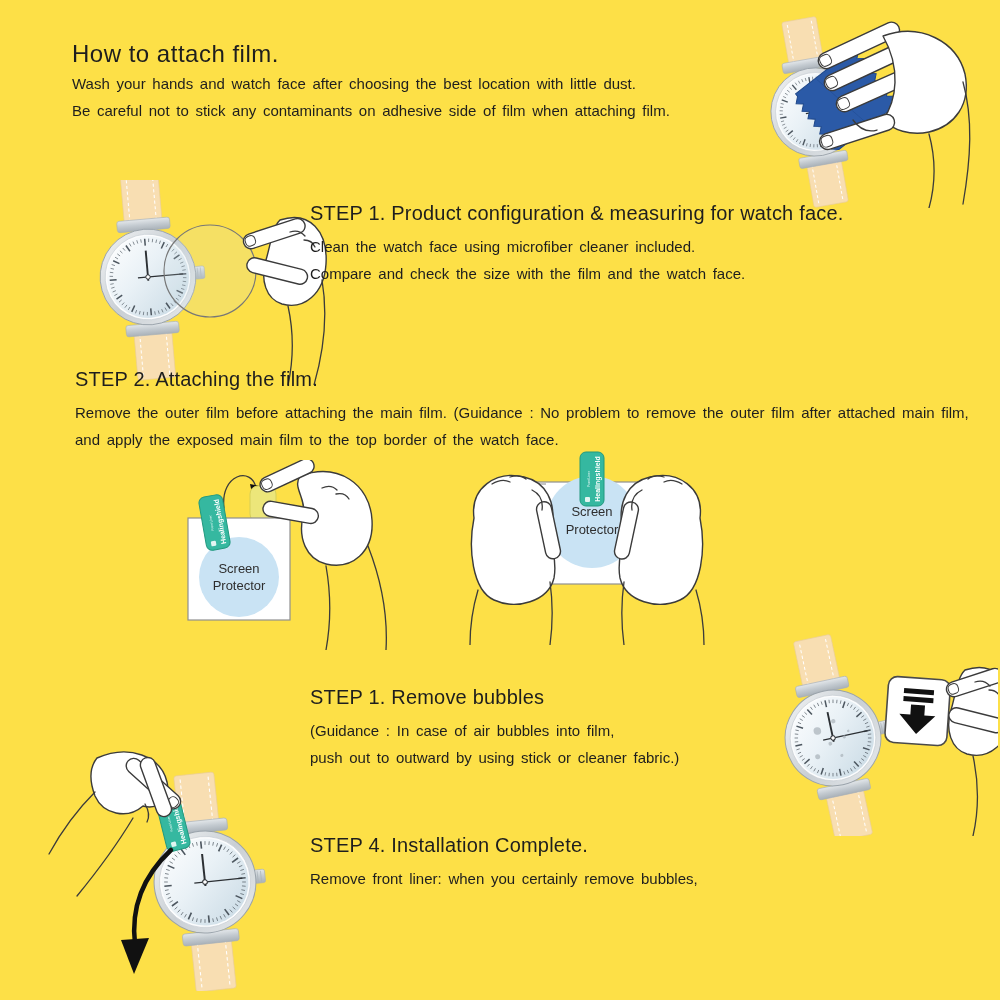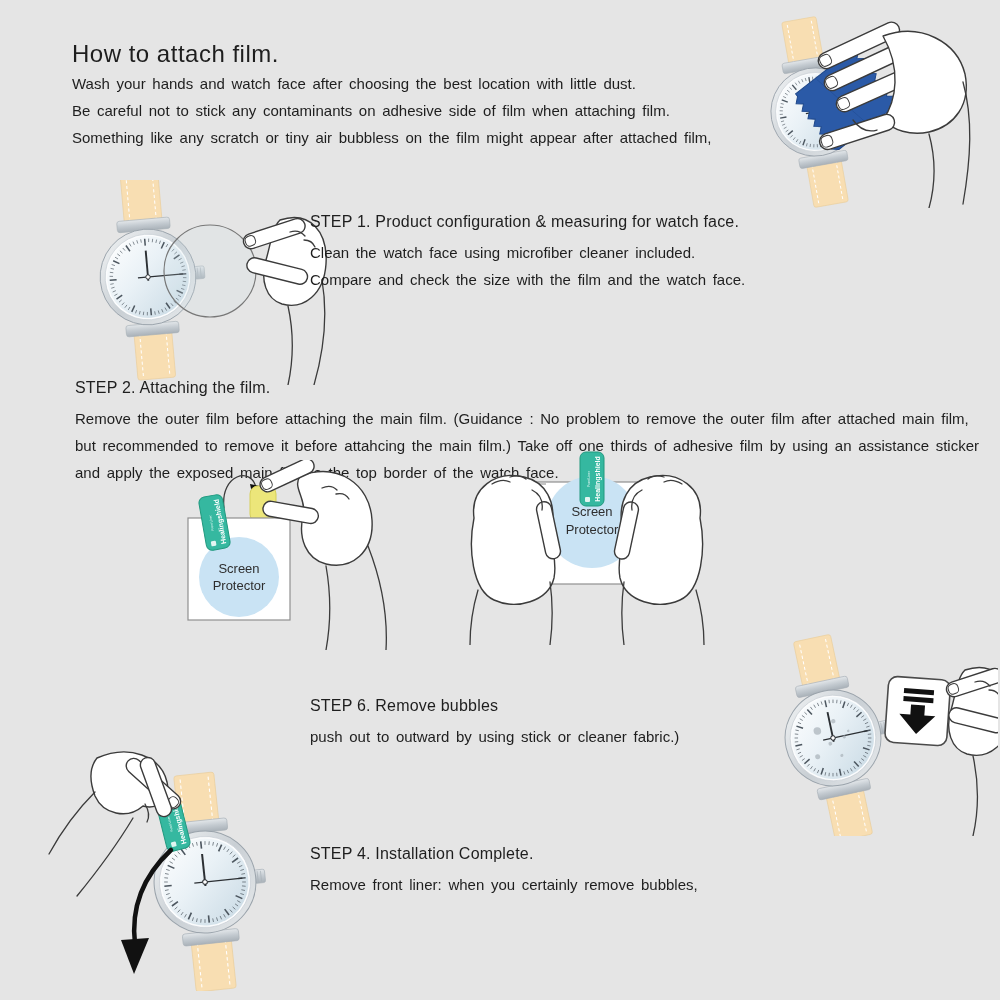--- a/index.html
+++ b/index.html
@@ -1,21 +1,21 @@
 <!DOCTYPE html>
 <html><head>
 <meta charset="utf-8">
 <style>
   html,body{margin:0;padding:0;background:#fff;}
-  .page{position:relative;width:1000px;height:1000px;background:#e5e5e5;overflow:hidden;
+  .page{position:relative;width:1000px;height:1000px;background:#fde047;overflow:hidden;
         font-family:"Liberation Sans",sans-serif;color:#1e1e1e;text-decoration:underline;}
   .title{position:absolute;left:72px;top:24px;font-size:24px;font-weight:400;
          letter-spacing:.5px;white-space:nowrap;}
   .bline{font-size:15px;line-height:27px;word-spacing:2.5px;white-space:nowrap;}
-  .step-h{font-size:16px;font-weight:400;letter-spacing:.2px;white-space:nowrap;margin:13px 0 8px 0;}
+  .step-h{font-size:20px;font-weight:400;letter-spacing:.2px;white-space:nowrap;margin:2px 0 8px 0;}
   .block{position:absolute;}
   .illus{position:absolute;}
   .fg{fill:#fff;stroke:#3b3b3b;stroke-width:1.4;}
   .nail{fill:#fff;stroke:#3b3b3b;stroke-width:1;}
   .hp{fill:#fff;stroke:#3b3b3b;stroke-width:1.4;stroke-linejoin:round;}
   .ln{fill:none;stroke:#3b3b3b;stroke-width:1.3;stroke-linecap:round;}
   .pkg{fill:#fff;stroke:#8f8f8f;stroke-width:1.2;}
   .ptxt{font-size:13px;fill:#2e2e2e;text-anchor:middle;font-family:"Liberation Sans",sans-serif;}
 </style>
 </head>
@@ -132,21 +132,20 @@
   </defs>
 </svg>
 
 <div class="page">
 
   <h1 class="title">How to attach film.</h1>
 
   <div class="block" style="left:72px;top:70px;">
     <div class="bline">Wash your hands and watch face after choosing the best location with little dust.</div>
     <div class="bline">Be careful not to stick any contaminants on adhesive side of film when attaching film.</div>
-    <div class="bline">Something like any scratch or tiny air bubbless on the film might appear after attached film,</div>
   </div>
 
   <svg class="illus" style="left:725px;top:8px;" width="268" height="200" viewBox="0 0 268 200">
     <g transform="translate(90,104) rotate(-10) scale(0.58)">
         <use href="#watch"></use>
       </g>
     <g transform="translate(120,92) rotate(-38) scale(0.8)">
       <polygon stroke="#1c4588" stroke-width="1.2" points="44,-44 51,-38 44,-32 51,-26 44,-20 51,-14 44,-8 51,-2 44,4 51,10 44,16 51,22 44,28 51,34 44,40 44,44 -44,44 -51,38 -44,32 -51,26 -44,20 -51,14 -44,8 -51,2 -44,-4 -51,-10 -44,-16 -51,-22 -44,-28 -51,-34 -44,-40 -44,-44" fill="#2b5aa7"></polygon>
       <line x1="-12" y1="-42" x2="4" y2="42" stroke="#1c4588" opacity="0.45"></line>
     </g>
@@ -185,21 +184,20 @@
 
   <div class="block" style="left:310px;top:200px;">
     <h2 class="step-h">STEP 1. Product configuration &amp; measuring for watch face.</h2>
     <div class="bline">Clean the watch face using microfiber cleaner included.</div>
     <div class="bline">Compare and check the size with the film and the watch face.</div>
   </div>
 
   <div class="block" style="left:75px;top:366px;">
     <h2 class="step-h">STEP 2.  Attaching  the  film.</h2>
     <div class="bline">Remove the outer film before attaching the main film. (Guidance : No problem to remove the outer film after attached main film,</div>
-    <div class="bline">but recommended to remove it before attahcing the main film.) Take off one thirds of adhesive film by using an assistance sticker</div>
     <div class="bline">and apply the exposed main film to the  top border of the watch face.</div>
   </div>
 
   <svg class="illus" style="left:176px;top:460px;" width="235" height="190" viewBox="0 0 235 190">
     <path class="ln" d="M48,48 C44,14 76,6 80,28" stroke-width="2.2"></path>
     <polygon points="74,24 88,27 77,38" fill="#111111"></polygon>
     <rect x="74" y="26" width="26" height="36" rx="8" stroke="#d6cf58" stroke-width="1" fill="#ece67a"></rect>
     <rect class="pkg" x="12" y="58" width="102" height="102"></rect>
     <circle cx="63" cy="117" r="40" fill="#c9e3f4"></circle>
     <text class="ptxt" x="63" y="113">Screen</text>
@@ -238,21 +236,22 @@
       <rect class="fg" x="170" y="44" width="58" height="15" rx="7.5" transform="rotate(102 170 52)"></rect>
       <path class="ln" d="M220,34 q-10,-6 -18,-2"></path>
       <path class="ln" d="M202,27 q-10,-3 -16,2"></path>
       <path class="ln" d="M180,40 q-12,6 -10,20"></path>
       <path class="ln" d="M234,140 C240,160 242,178 242,195"></path>
       <path class="ln" d="M162,132 C158,160 160,180 162,195"></path>
     </g>
   </svg>
 
   <div class="block" style="left:310px;top:684px;">
-    <h2 class="step-h">STEP 6.  Remove bubbles</h2>
+    <h2 class="step-h">STEP 1.  Remove bubbles</h2>
+    <div class="bline">(Guidance : In  case of air bubbles into film,</div>
     <div class="bline">push out to outward by using stick or cleaner fabric.)</div>
   </div>
 
   <svg class="illus" style="left:733px;top:626px;" width="265" height="210" viewBox="0 0 265 210">
     <g transform="translate(100,112) rotate(-12) scale(0.63)">
       <use href="#watch"></use>
       <g fill="#a9b2b9" opacity="0.7">
         <circle cx="-22" cy="-16" r="6"></circle>
           <circle cx="6" cy="-26" r="3.5"></circle>
           <circle cx="-6" cy="8" r="3"></circle>

